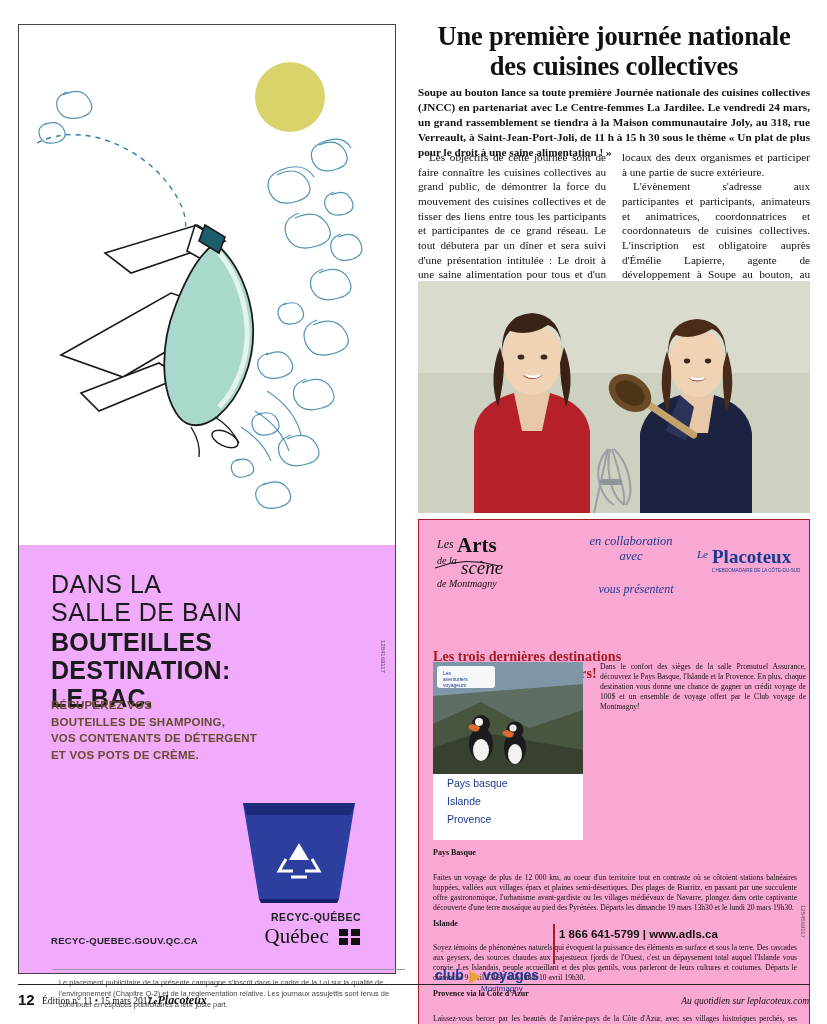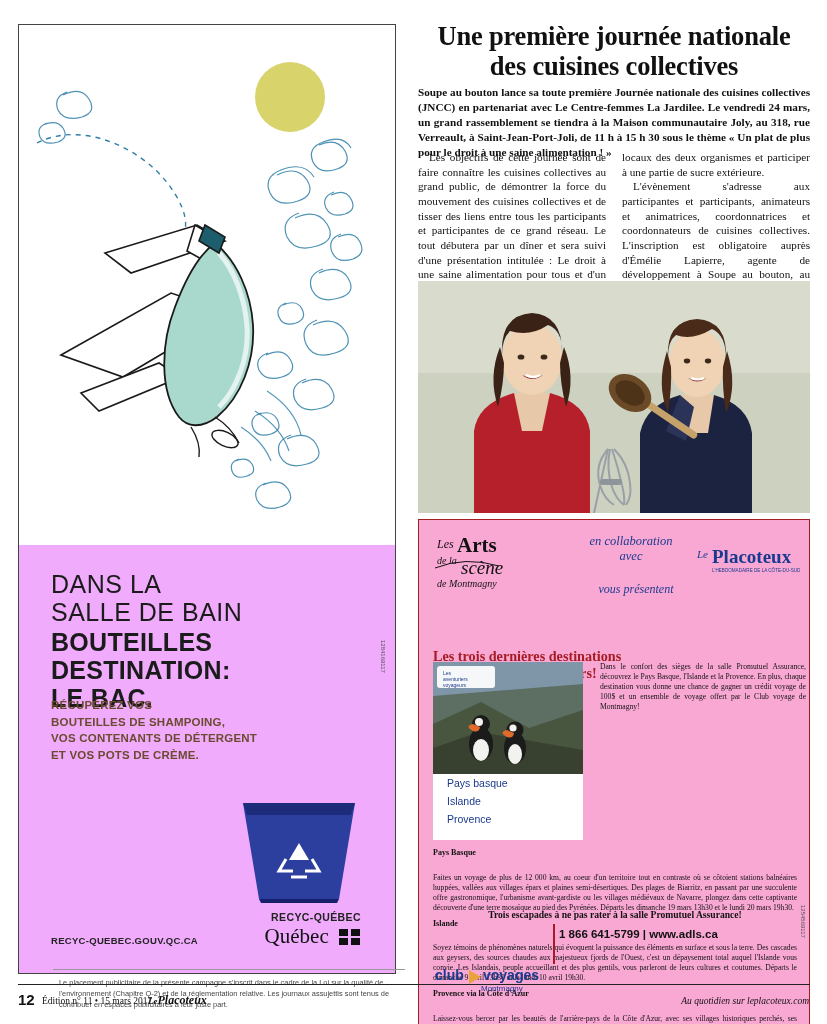--- a/index.html
+++ b/index.html
@@ -419,21 +419,20 @@
 
     <div class="ad-left-txt">
       <h4>Pays Basque</h4>
       <p>Faites un voyage de plus de 12 000 km, au coeur d'un territoire tout en contraste où se côtoient stations balnéaires huppées, vallées aux villages épars et plaines semi-désertiques. Des plages de Biarritz, en passant par une succulente offre gastronomique, l'urbanisme avant-gardiste ou les villages médiévaux de Navarre, plongez dans cette captivante découverte d'une terre mosaïque au pied des Pyrénées. Départs les dimanche 19 mars 13h30 et le lundi 20 mars 19h30.</p>
       <h4>Islande</h4>
       <p>Soyez témoins de phénomènes naturels qui évoquent la puissance des éléments en surface et sous la terre. Des cascades aux geysers, des sources chaudes aux majestueux fjords de l'Ouest, c'est un dépaysement total auquel l'Islande vous convie. Les Islandais, peuple accueillant et des plus gentils, vous parleront de leurs cultures et coutumes. Départs le dimanche 9 avril 13h30 et le lundi 10 avril 19h30.</p>
       <h4>Provence via la Côte d'Azur</h4>
       <p>Laissez-vous bercer par les beautés de l'arrière-pays de la Côte d'Azur, avec ses villages historiques perchés, ses calanques, les gorges du Verdon, les vestiges romains de la Provence, les vignobles de la région du Rhône et les Alpes de Haute-Provence. Un seul départ le dimanche 14 mai 13h30. En cette journée de la fête des Mères, un cadeau fleuri sera remis aux 20 premières mamans, gracieuseté de Fleurs et Jardins Lemieux.</p>
     </div>
 
-    <div class="ad-catch">Trois escapades à ne pas rater à la salle Promutuel Assurance!</div>
 
     <div class="cv-logo">
       <svg width="108" height="34" viewBox="0 0 108 34" xmlns="http://www.w3.org/2000/svg">
         <text x="0" y="18" font-family="Liberation Sans, sans-serif" font-weight="bold" font-size="14" fill="#1b3a8f">club</text>
         <polygon points="34,8 46,15 34,22" fill="#e8a33d"></polygon>
         <text x="48" y="18" font-family="Liberation Sans, sans-serif" font-weight="bold" font-size="14" fill="#1b3a8f">voyages</text>
         <text x="46" y="29" font-family="Liberation Sans, sans-serif" font-size="8" fill="#1b3a8f">Montmagny</text>
       </svg>
     </div>
     <div class="ad-rule"></div>

